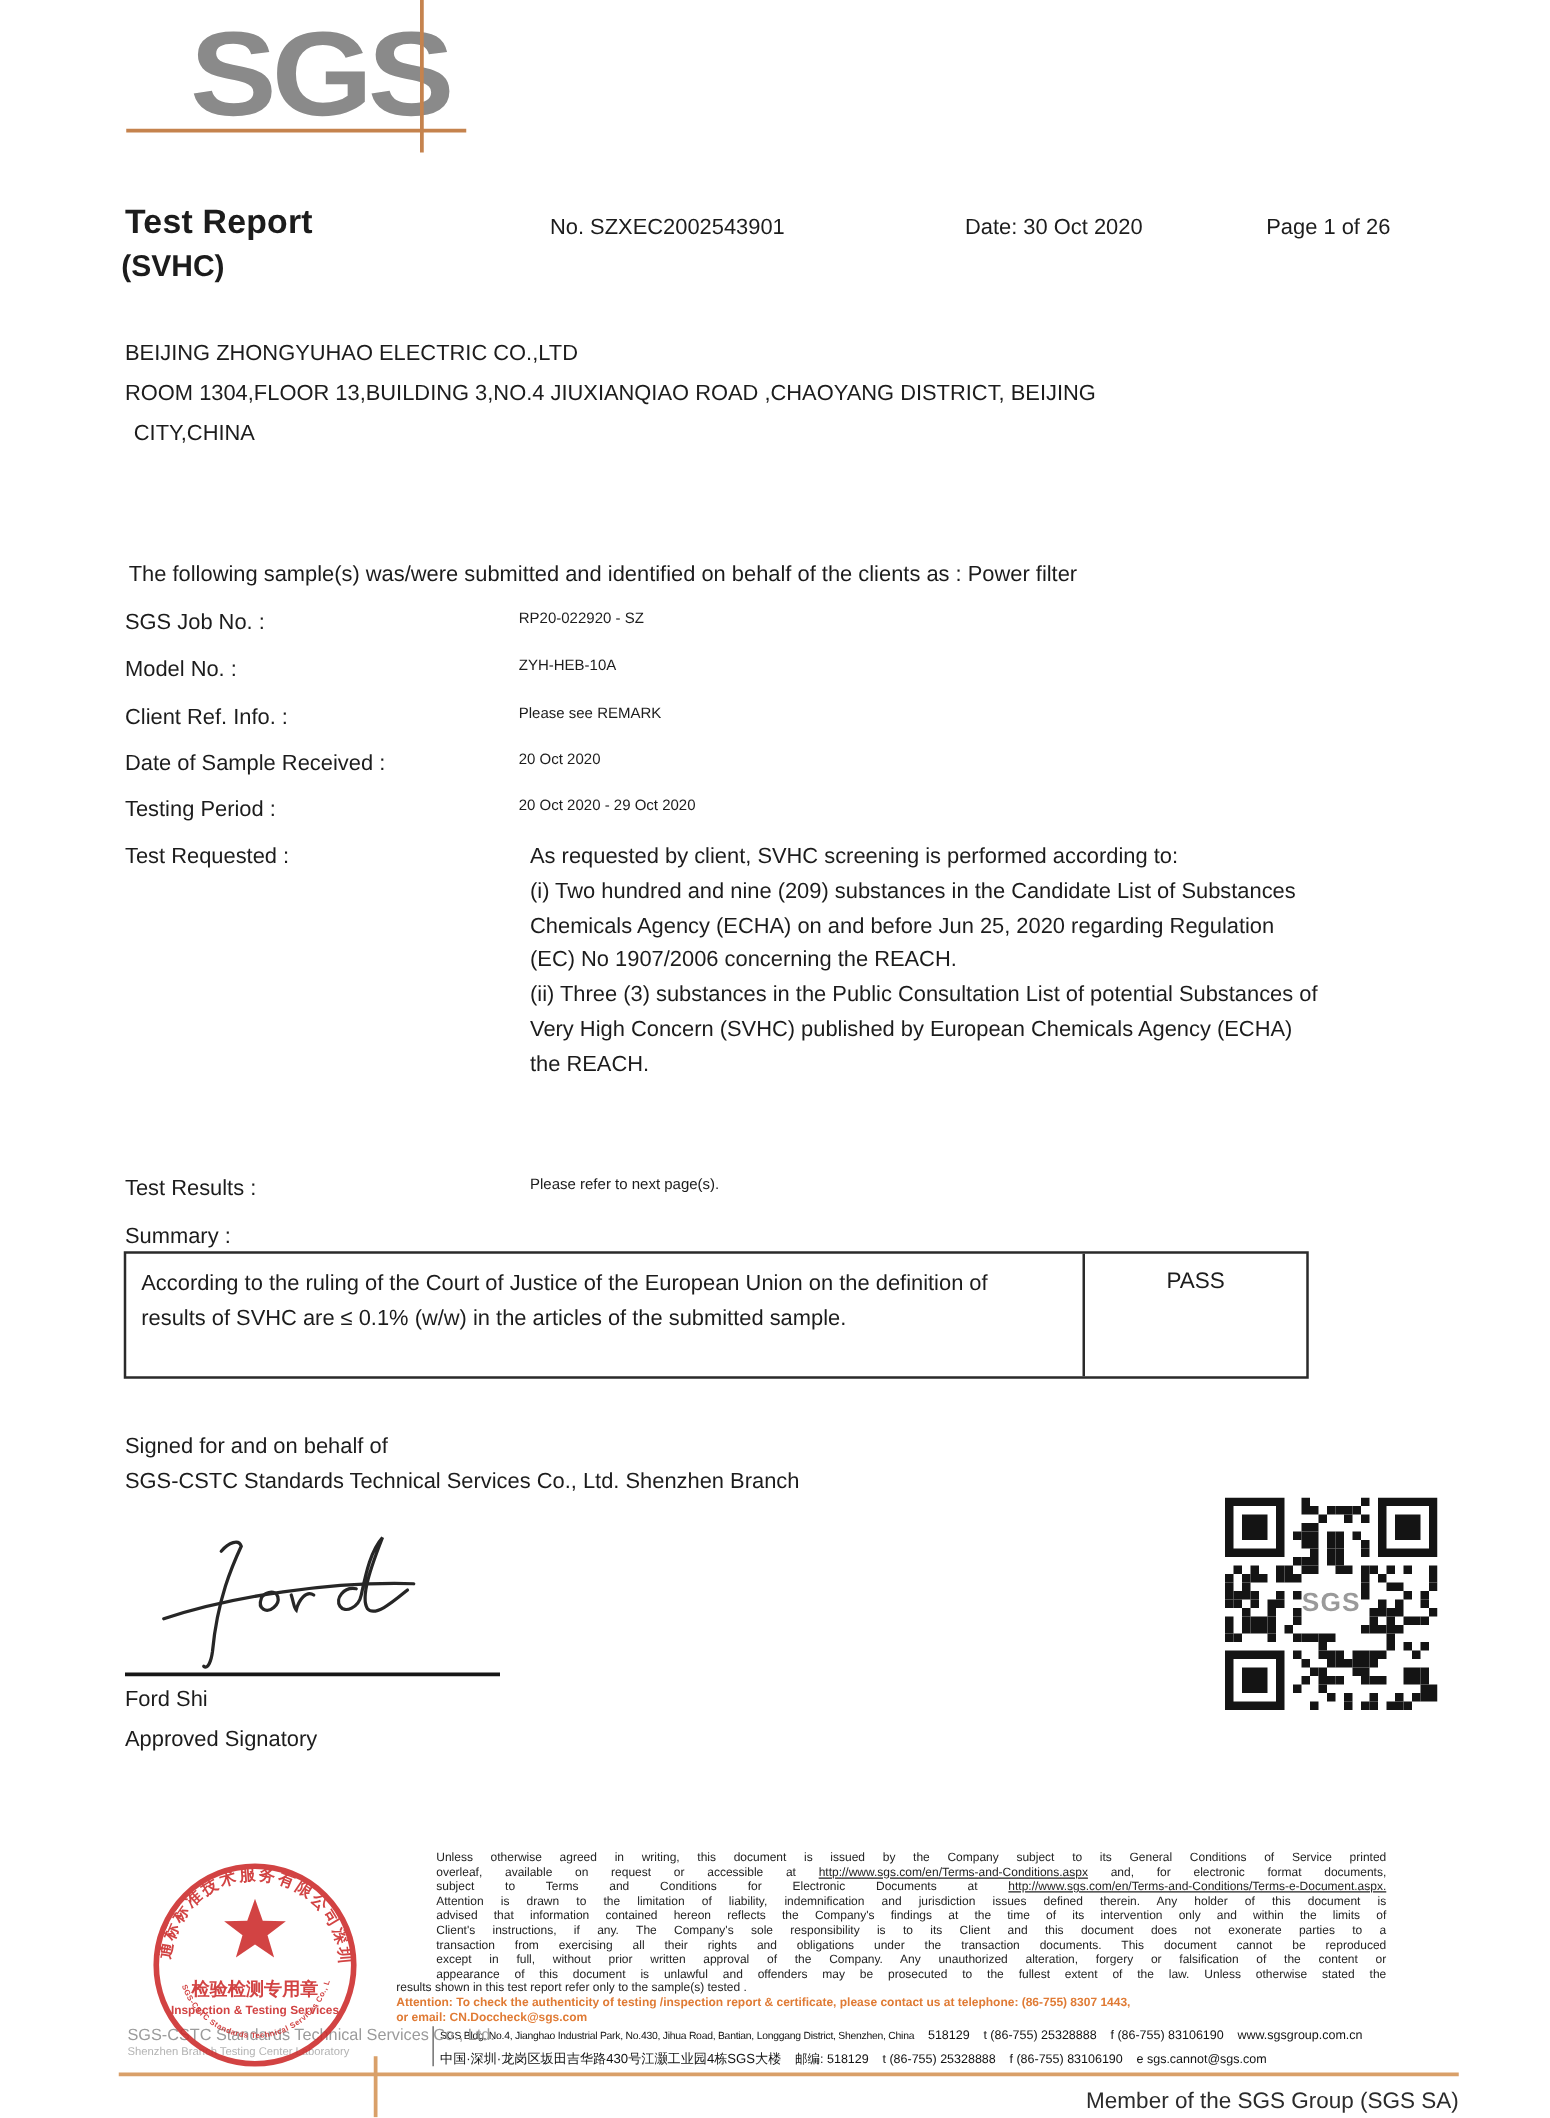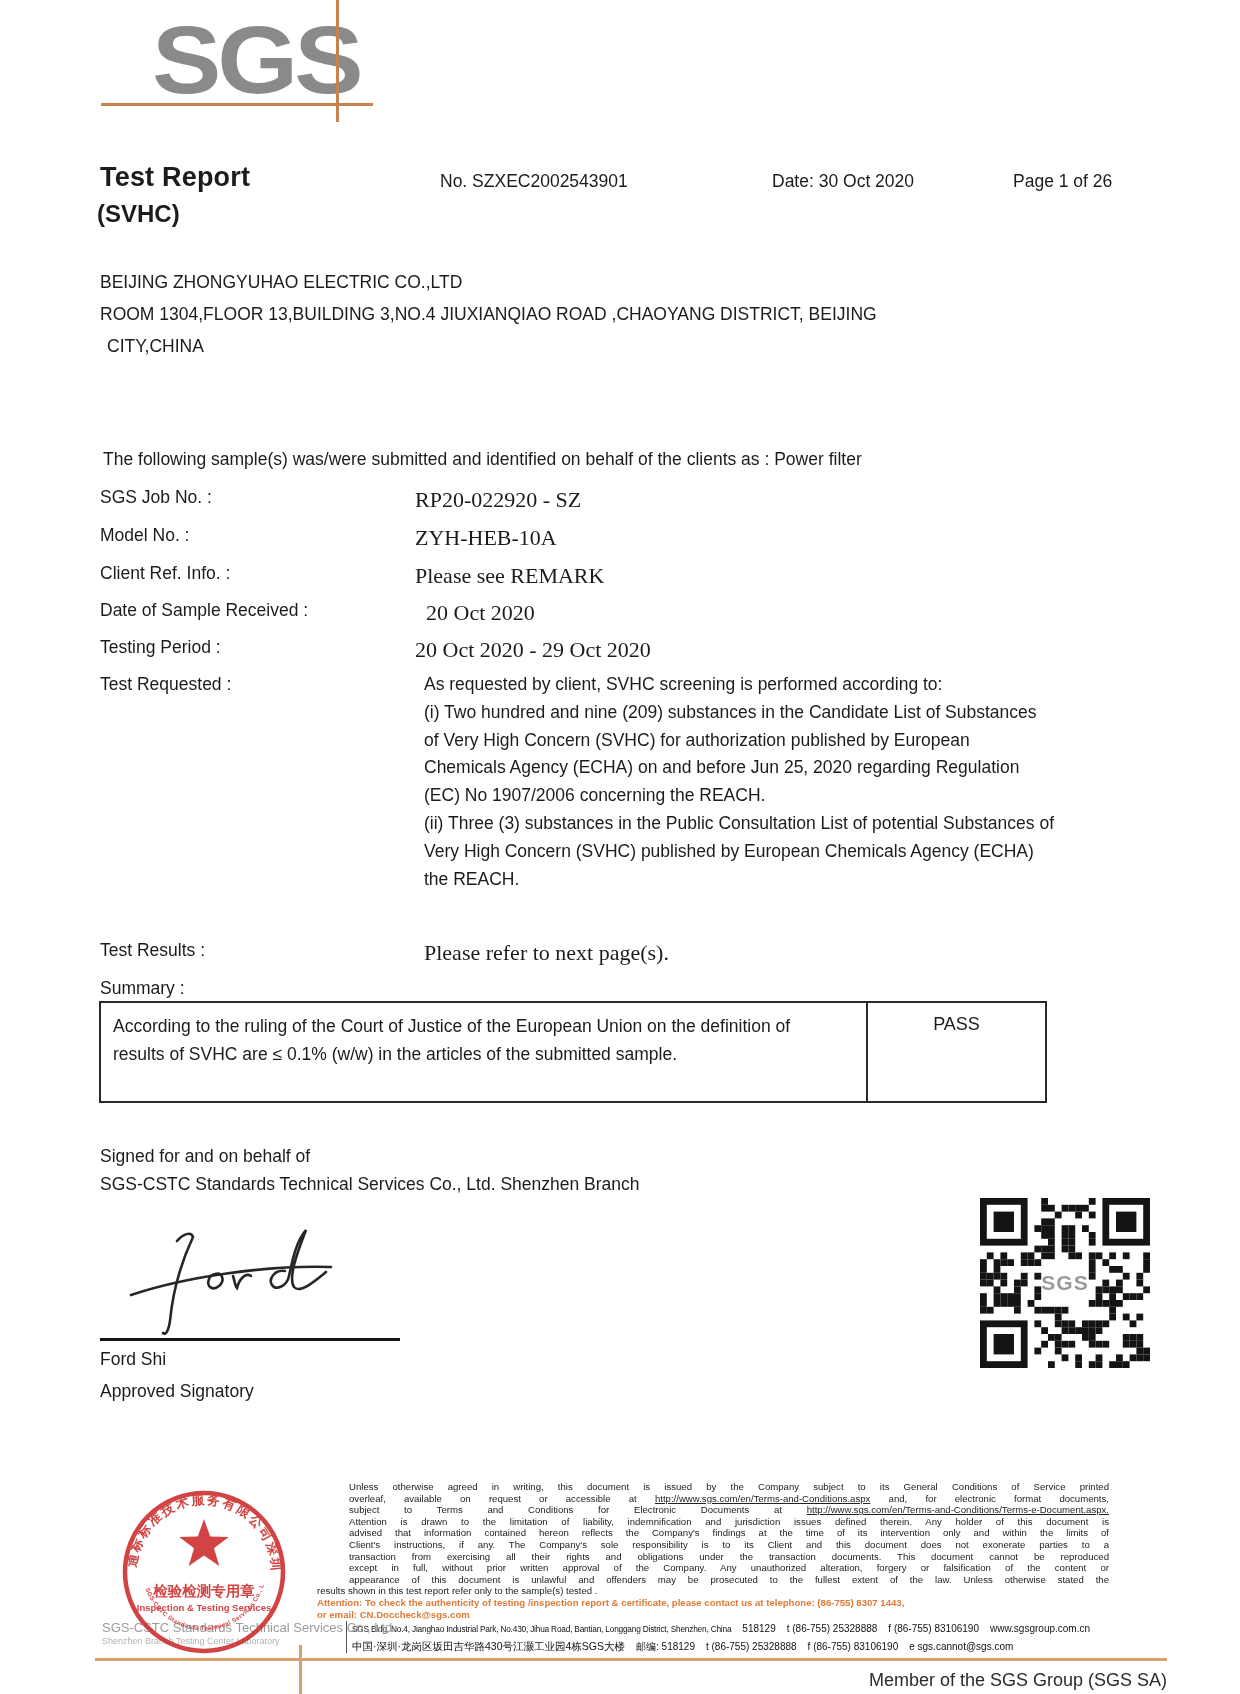--- a/index.html
+++ b/index.html
@@ -7,21 +7,21 @@
         font-family:"Liberation Sans","DejaVu Sans",sans-serif;color:#1c1c1c;}
   .abs{position:absolute;}
   .logo{font-weight:700;font-size:104px;color:#8a8a8a;letter-spacing:-4px;line-height:1;
         transform:scaleY(.92);transform-origin:top left;}
   .rule-o{background:#c5834e;}
   .title{font-weight:700;font-size:27px;letter-spacing:.2px;}
   .subtitle{font-weight:700;font-size:24px;}
   .meta{font-size:17.5px;}
   .body-t{font-size:17.5px;line-height:1.25;}
   .lab{font-size:17.5px;}
-  .val{font-size:22px;font-family:Liberation Serif, serif;}
+  .val{font-size:12px;}
   .para{font-size:17.5px;line-height:27.8px;width:710px;}
   .sumbox{border:2px solid #2a2a2a;display:flex;}
   .sumtext{width:765px;box-sizing:border-box;padding:9px 14px 0 12px;font-size:17.5px;line-height:28px;}
   .sumdiv{width:0;border-left:2px solid #2a2a2a;}
   .sumres{flex:1;text-align:center;padding-top:11px;font-size:18px;}
   .fine{width:792px;font-size:9.6px;line-height:11.6px;color:#232323;}
   .fine .jl{text-align:justify;text-align-last:justify;padding-left:32px;}
   .fine .att{color:#e07b35;font-weight:700;}
   .gcomp1{font-size:13px;color:#9b9b9b;}
   .gcomp2{font-size:9px;color:#b3b3b3;}
@@ -56,29 +56,28 @@
 
   <div class="abs body-t" style="left:103px;top:449px;">The following sample(s) was/were submitted and identified on behalf of the clients as : Power filter</div>
 
   <div class="abs lab" style="left:100px;top:487px;">SGS Job No. :</div>
   <div class="abs val" style="left:415px;top:487px;">RP20-022920 - SZ</div>
   <div class="abs lab" style="left:100px;top:525px;">Model No. :</div>
   <div class="abs val" style="left:415px;top:525px;">ZYH-HEB-10A</div>
   <div class="abs lab" style="left:100px;top:563px;">Client Ref. Info. :</div>
   <div class="abs val" style="left:415px;top:563px;">Please see REMARK</div>
   <div class="abs lab" style="left:100px;top:600px;">Date of Sample Received :</div>
-  <div class="abs val" style="left:426px;top:600px;">20 Oct 2020</div>
+  <div class="abs val" style="left:415px;top:600px;">20 Oct 2020</div>
   <div class="abs lab" style="left:100px;top:637px;">Testing Period :</div>
   <div class="abs val" style="left:415px;top:637px;">20 Oct 2020 - 29 Oct 2020</div>
 
   <div class="abs lab" style="left:100px;top:674px;">Test Requested :</div>
   <div class="abs para" style="left:424px;top:671px;">
     <div>As requested by client, SVHC screening is performed according to:</div>
     <div>(i) Two hundred and nine (209) substances in the Candidate List of Substances</div>
-    <div>of Very High Concern (SVHC) for authorization published by European</div>
     <div>Chemicals Agency (ECHA) on and before Jun 25, 2020 regarding Regulation</div>
     <div>(EC) No 1907/2006 concerning the REACH.</div>
     <div>(ii) Three (3) substances in the Public Consultation List of potential Substances of</div>
     <div>Very High Concern (SVHC) published by European Chemicals Agency (ECHA)</div>
     <div>the REACH.</div>
   </div>
 
   <div class="abs lab" style="left:100px;top:940px;">Test Results :</div>
   <div class="abs val" style="left:424px;top:940px;">Please refer to next page(s).</div>
 

